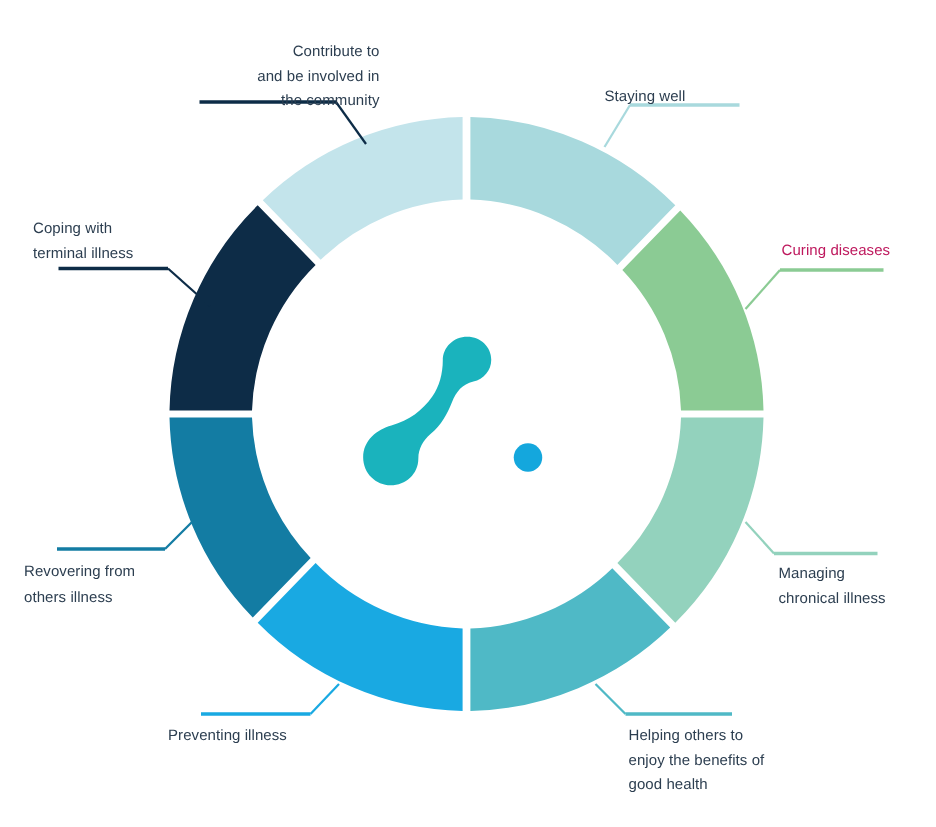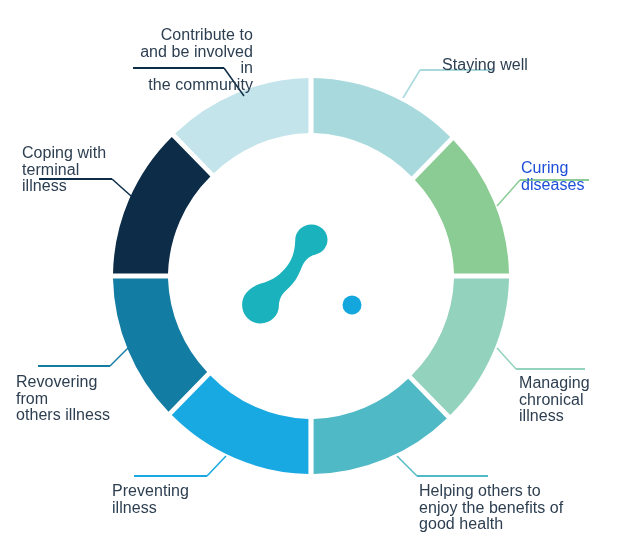--- a/index.html
+++ b/index.html
@@ -9,21 +9,21 @@
     font-family:"Liberation Sans", sans-serif;
     overflow:hidden;
     position:relative;
   }
   #stage{position:absolute;left:0;top:0;width:624px;height:551px;}
   svg#donut{position:absolute;left:0;top:0;width:624px;height:551px;}
 
   .label{
     position:absolute;
     color:#2c3e50;
-    font-size:16px;
+    font-size:10px;
     line-height:16.5px;
     white-space:pre-line;
     letter-spacing:0.05px;
   }
   .label.right{text-align:left;}
   .label.left{}
   .label.center-right{text-align:left;}
 </style>
 </head>
 <body style="background: rgb(255, 255, 255);">
@@ -107,17 +107,17 @@
 
   <div class="label left" style="left: 112px; top: 483px; width: 106px; color: rgb(44, 62, 80);">Preventing illness</div>
 
   <div class="label right" style="left: 419px; top: 483px; width: 150px; color: rgb(44, 62, 80);">Helping others to
 enjoy the benefits of
 good health</div>
 
   <div class="label right" style="left: 519px; top: 375px; width: 104px; color: rgb(44, 62, 80);">Managing
 chronical illness</div>
 
-  <div class="label right" style="left: 521px; top: 160px; width: 104px; color: #1d4ed8;">Curing diseases</div>
+  <div class="label right" style="left: 521px; top: 160px; width: 104px; color: #be185d;">Curing diseases</div>
 
-  <div class="label right" style="left: 442px; top: 57px; width: 104px; color: rgb(44, 62, 80);">Staying well</div>
+  <div class="label right" style="left: 403px; top: 57px; width: 104px; color: rgb(44, 62, 80);">Staying well</div>
 
 </div>
 
 </body></html>

